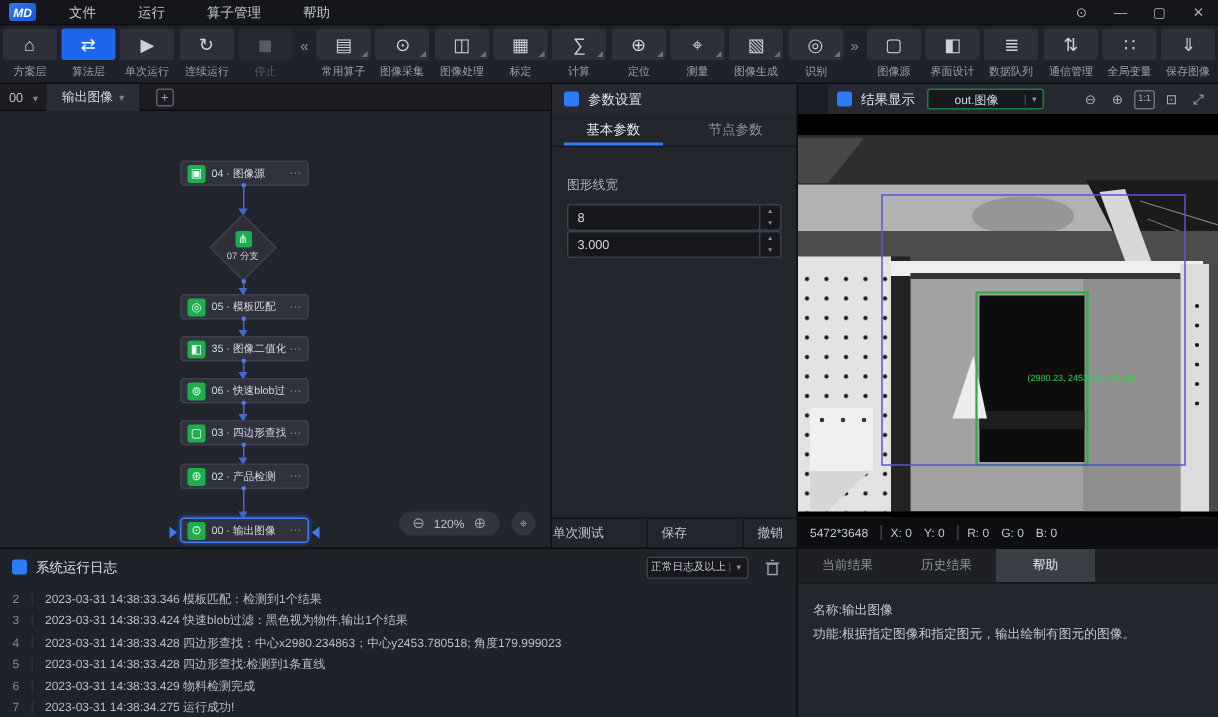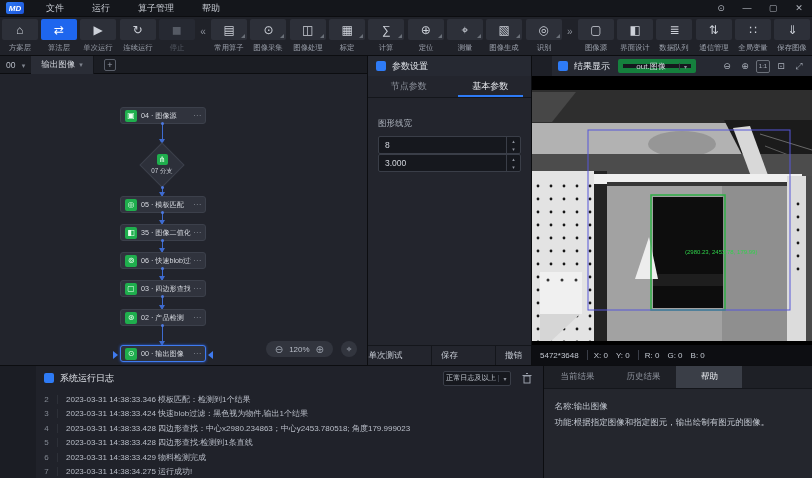--- a/index.html
+++ b/index.html
@@ -95,37 +95,37 @@
   .fld-box { height:18px; background:#16181e; border:1px solid #3a3e48; border-radius:2px; display:flex; }
   .fld-val { flex:1; display:flex; align-items:center; padding-left:6px; font-size:8.5px; color:#d4d7de; }
   .spin { width:14px; border-left:1px solid #3a3e48; display:flex; flex-direction:column; }
   .spin span { flex:1; font-size:5px; color:#8d929c; display:flex; align-items:center; justify-content:center; }
   .pbtns { position:absolute; left:0; right:0; bottom:0; height:20px; display:flex; border-top:1px solid #14161b; background:#23252d; }
   .pbtn { flex:1; display:flex; align-items:center; justify-content:center; font-size:8.5px; color:#c2c7d0; }
   .pbtn + .pbtn { border-left:1px solid #14161b;margin-left:28px; }
 
   
   .result-head { height:20px; display:flex; align-items:center; padding:0 6px; background:#262932; }
-  .src-select { width:78px; height:14px; margin-left:8px; background:#16181e; border:5px solid #15803d; border-radius:2px;
+  .src-select { width:78px; height:14px; margin-left:8px; background:#16181e; border:1px solid #15803d; border-radius:2px;
                 display:flex; align-items:center;justify-content:flex-end; }
   .src-select .sv { flex:1; text-align:center; font-size:8px; color:#d4d7de; }
   .src-select .sc { width:12px; border-left:1px solid #3a3e48; color:#8d929c; font-size:6px; text-align:center; }
   .rtools { margin-left:auto; display:flex; align-items:center; }
   .rtool { min-width:14px; height:13px; margin-left:4px; color:#aab0ba; font-size:9px; display:flex; align-items:center;
            justify-content:center; }
   .rtool.boxed { border:1px solid #6b7079; border-radius:2px; font-size:6px; padding:0 1px; }
   .rimg { position:absolute; left:0; top:20px; width:280px; height:269px; background:#000; }
   .rstatus { position:absolute; left:0; bottom:0; width:280px; height:20px; background:#0d0e12; display:flex;
              align-items:center; font-size:8px; color:#c2c7d0; padding:0 8px; }
   .rs { margin-right:8px; }
   .rs-div { width:1px; height:10px; background:#3a3e48; margin:0 6px 0 0; }
 
   
   .bottom { position:absolute; left:0; top:365px; width:812px; height:113px; display:flex; border-top:1px solid #0c0d10; }
-  .log-panel { width:532px; position:relative; background:#20222a; border-right:1px solid #0c0d10;margin-left:36px; }
+  .log-panel { width:532px; position:relative; background:#20222a; border-right:1px solid #0c0d10; }
   .log-head { height:24px; display:flex; align-items:center; padding:0 8px; }
   .log-filter { margin-left:auto; width:68px; height:15px; background:#16181e; border:1px solid #3a3e48; border-radius:2px;
                 display:flex; align-items:center; }
   .log-filter .fv { flex:1; text-align:center; font-size:7.5px; color:#c2c7d0; transform:scale(.95); white-space:nowrap; }
   .log-filter .fc { width:12px; border-left:1px solid #3a3e48; color:#8d929c; font-size:6px; text-align:center; }
   .trash { width:16px; height:15px; margin-left:8px; display:flex; align-items:center; justify-content:center; }
   .log-rows { position:absolute; top:26px; left:0; right:0; bottom:0; overflow:hidden; }
   .log-row { height:14.5px; display:flex; align-items:center; font-size:8px; color:#b9bec8; }
   .log-no { width:22px; text-align:center; color:#848a94; flex:none; border-right:1px solid #2d3038; }
   .log-tx { padding-left:8px; white-space:nowrap; }
@@ -327,22 +327,22 @@
         <div class="fit-btn">⌖</div>
       </div>
     </div>
 
     <div class="params-panel">
       <div class="panel-head">
         <div class="phead-ico"></div>
         <div class="phead-tt">参数设置</div>
       </div>
       <div class="ptabs">
+        <div class="ptab active">基本参数</div>
         <div class="ptab">节点参数</div>
-        <div class="ptab active">基本参数</div>
       </div>
       <div class="pbody">
         <div class="fld-lb">图形线宽</div>
         <div class="fld-box">
           <div class="fld-val">8</div>
           <div class="spin">
             <span>▴</span>
             <span>▾</span>
           </div>
         </div>

